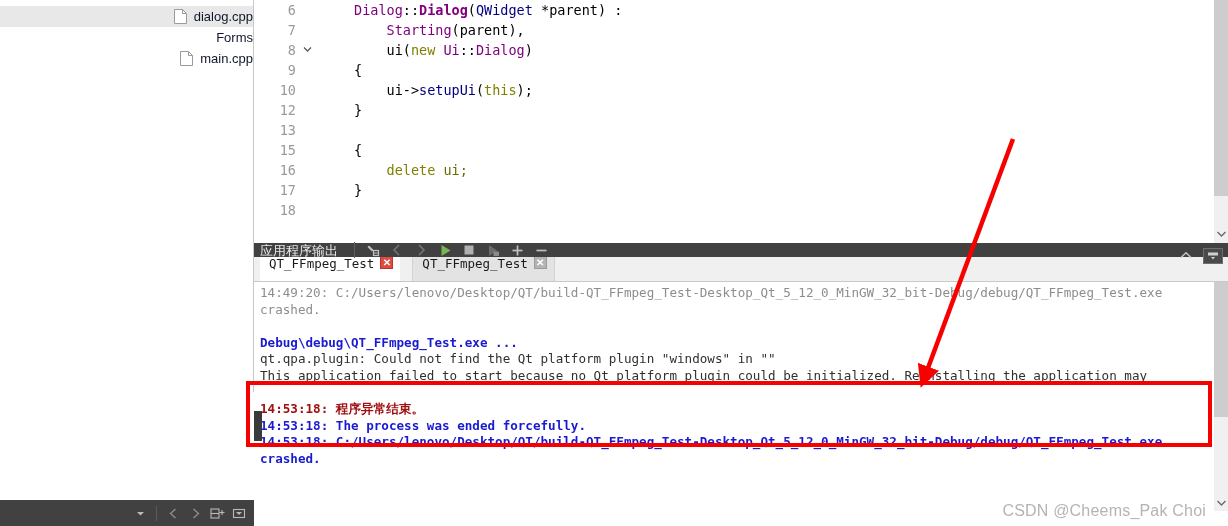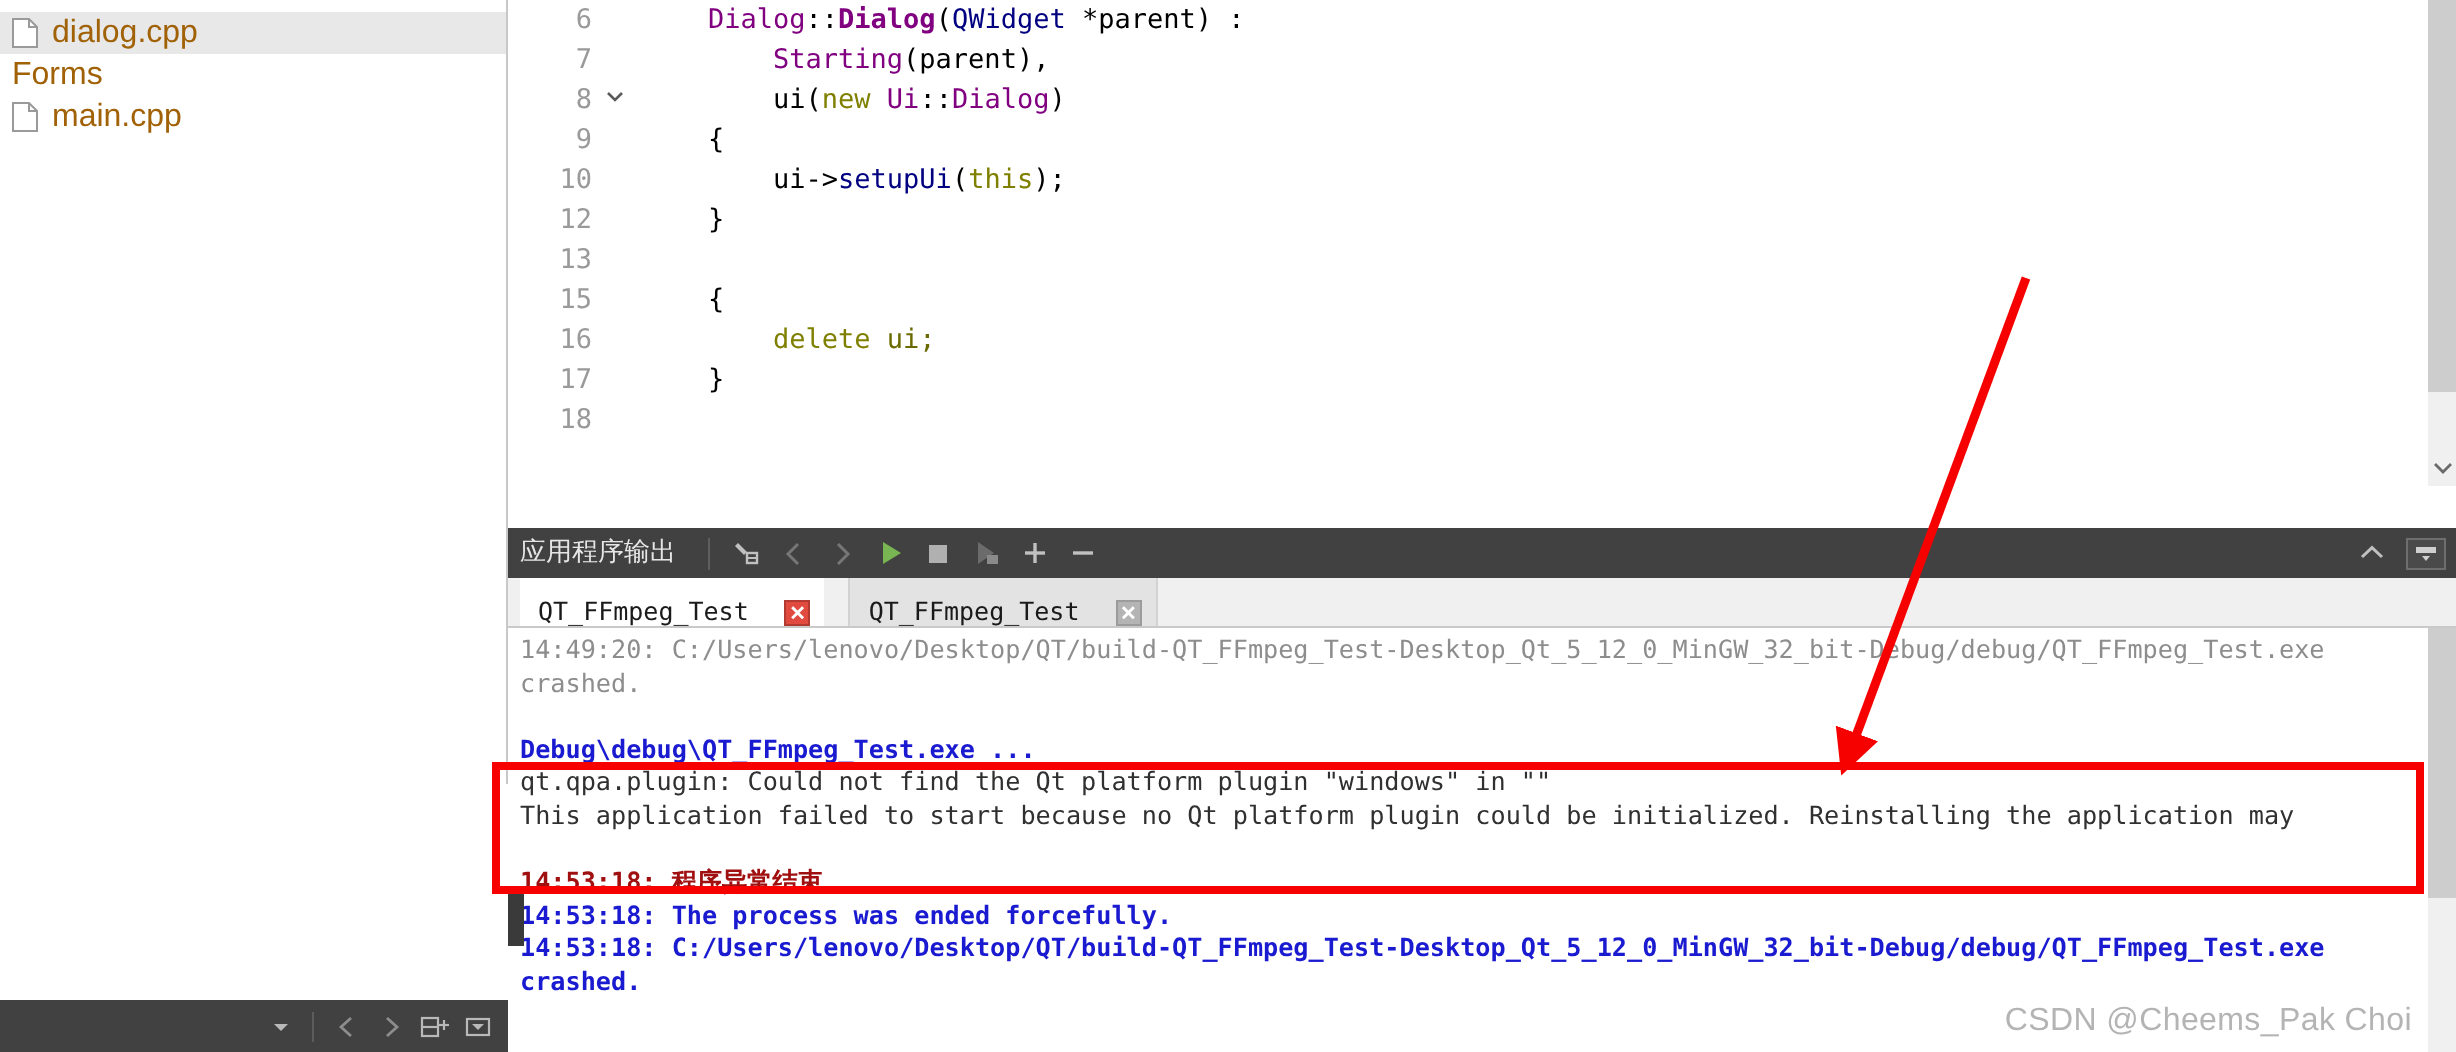--- a/index.html
+++ b/index.html
@@ -25,23 +25,24 @@
     position: relative;
     flex: 0 0 254px;
     border-right: 1px solid #c8c8c8;
   }
   .tree { padding-top: 6px; }
   .tree-row {
     height: 21px;
     display: flex;
     align-items: center;
     padding-left: 4px;
-    font-size: 16px;
-    color: #a16207;
+    font-size: 13px;
+    color: #0f172a;
     white-space: nowrap;
+    justify-content: flex-end;
   }
   .tree-row.selected { background: #e8e8e8; }
   .file-icon {
     width: 13px; height: 15px;
     flex: 0 0 13px;
     margin-right: 7px;
     margin-left: 2px;
     position: relative;
   }
   .file-icon svg { display: block; }
@@ -136,26 +137,25 @@
   }
   .editor-scroll-down {
     position: absolute; right: 0; bottom: 2px;
     width: 14px; height: 14px;
     color: #6a6a6a; font-size: 10px;
     display: flex; align-items: center; justify-content: center;
   }
 
   
   .panel-header {
-    height: 25px;
+    height: 14px;
     background: #414141;
     display: flex;
     align-items: center;
     position: relative;
-    margin-top: 21px;
   }
   .panel-title {
     color: #e6e6e6;
     font-size: 13px;
     padding-left: 6px;
     padding-right: 10px;
     font-family: "DejaVu Sans", sans-serif;
     line-height: 25px;
   }
   .ph-sep { width: 1px; height: 16px; background: #5e5e5e; margin: 0 6px; }
@@ -184,26 +184,26 @@
     height: 25px;
     background: #f0f0f0;
     display: flex;
     align-items: flex-end;
     border-bottom: 1px solid #c9c9c9;
     padding-left: 6px;
   }
   .tab {
     height: 25px;
     display: flex;
-    align-items: flex-end;
+    align-items: flex-start;
     padding: 0 7px 0 9px;
     font-family: "DejaVu Sans Mono", monospace;
     font-size: 12.5px;
     color: #1a1a1a;
-    gap: 18px;
+    gap: 6px;
   }
   .tab.active { background: #ffffff; }
   .tab.inactive { background: #e3e3e3; margin-left: 12px; border-left: 1px solid #d2d2d2; border-right: 1px solid #d2d2d2;}
   .tab-close {
     width: 13px; height: 13px;
     display: flex; align-items: center; justify-content: center;
     font-size: 10px; font-weight: bold;
     color: #ffffff;
     font-family: "Liberation Sans", sans-serif;
   }

